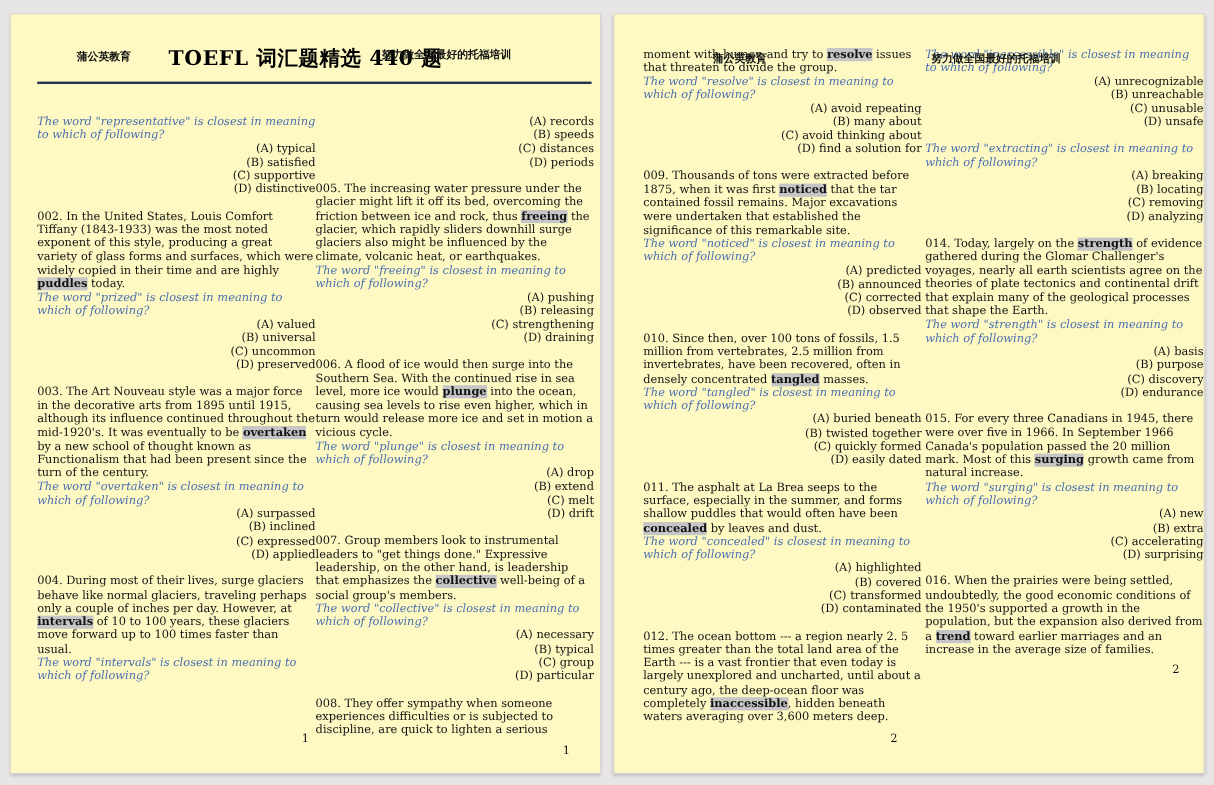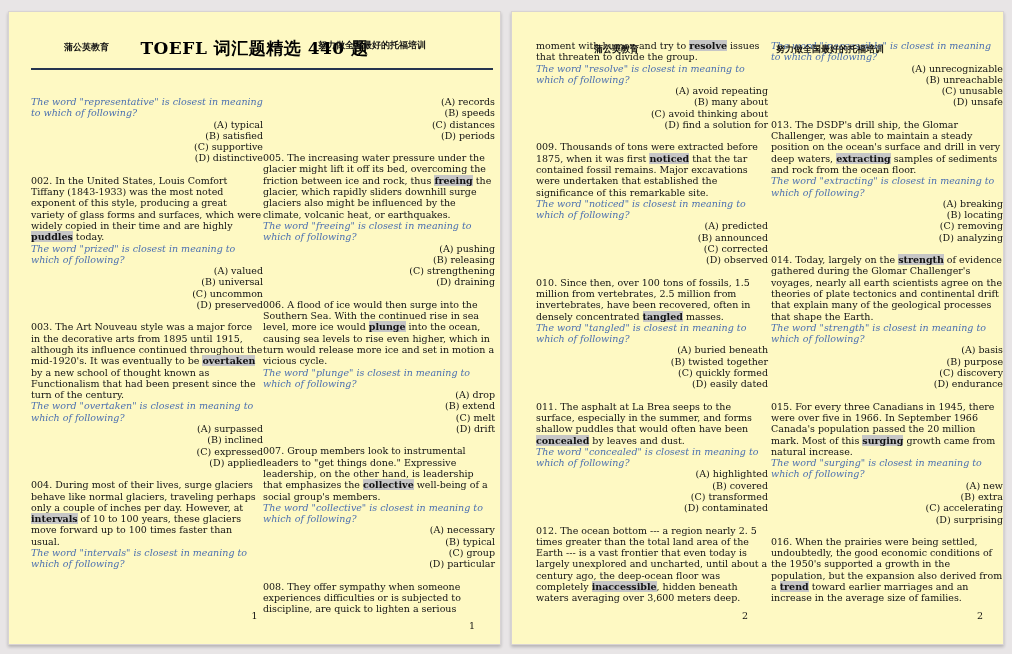--- a/index.html
+++ b/index.html
@@ -194,21 +194,20 @@
     </div>
   <div class="col" id="p2c2">
       <div class="qblock">
         <div class="qline">The word "inaccessible" is closest in meaning to which of following?</div>
         <div class="opt">(A) unrecognizable</div>
         <div class="opt">(B) unreachable</div>
         <div class="opt">(C) unusable</div>
         <div class="opt">(D) unsafe</div>
       </div>
       <div class="qblock">
-        <div class="stem"><span>013. The DSDP's drill ship, the Glomar Challenger, was able to maintain a steady position on the ocean's surface and drill in very deep waters, </span><span class="hl">extracting</span><span> samples of sediments and rock from the ocean floor.</span></div>
         <div class="qline">The word "extracting" is closest in meaning to which of following?</div>
         <div class="opt">(A) breaking</div>
         <div class="opt">(B) locating</div>
         <div class="opt">(C) removing</div>
         <div class="opt">(D) analyzing</div>
       </div>
       <div class="qblock">
         <div class="stem"><span>014. Today, largely on the </span><span class="hl">strength</span><span> of evidence gathered during the Glomar Challenger's voyages, nearly all earth scientists agree on the theories of plate tectonics and continental drift that explain many of the geological processes that shape the Earth.</span></div>
         <div class="qline">The word "strength" is closest in meaning to which of following?</div>
         <div class="opt">(A) basis</div>

